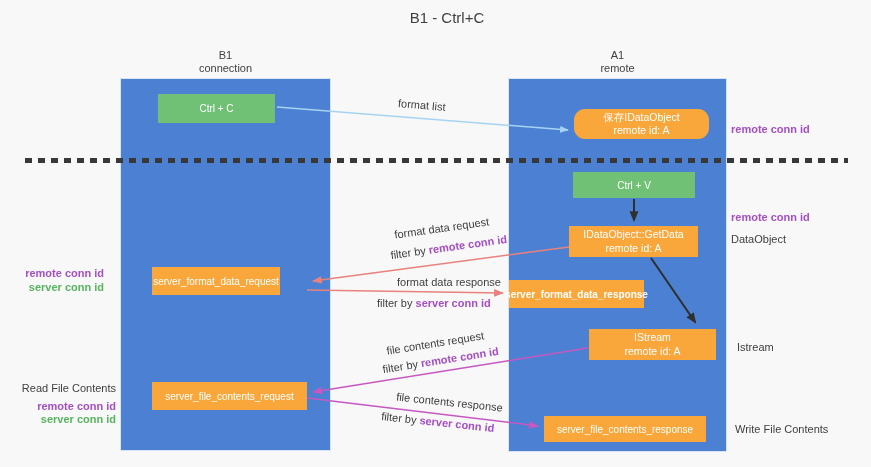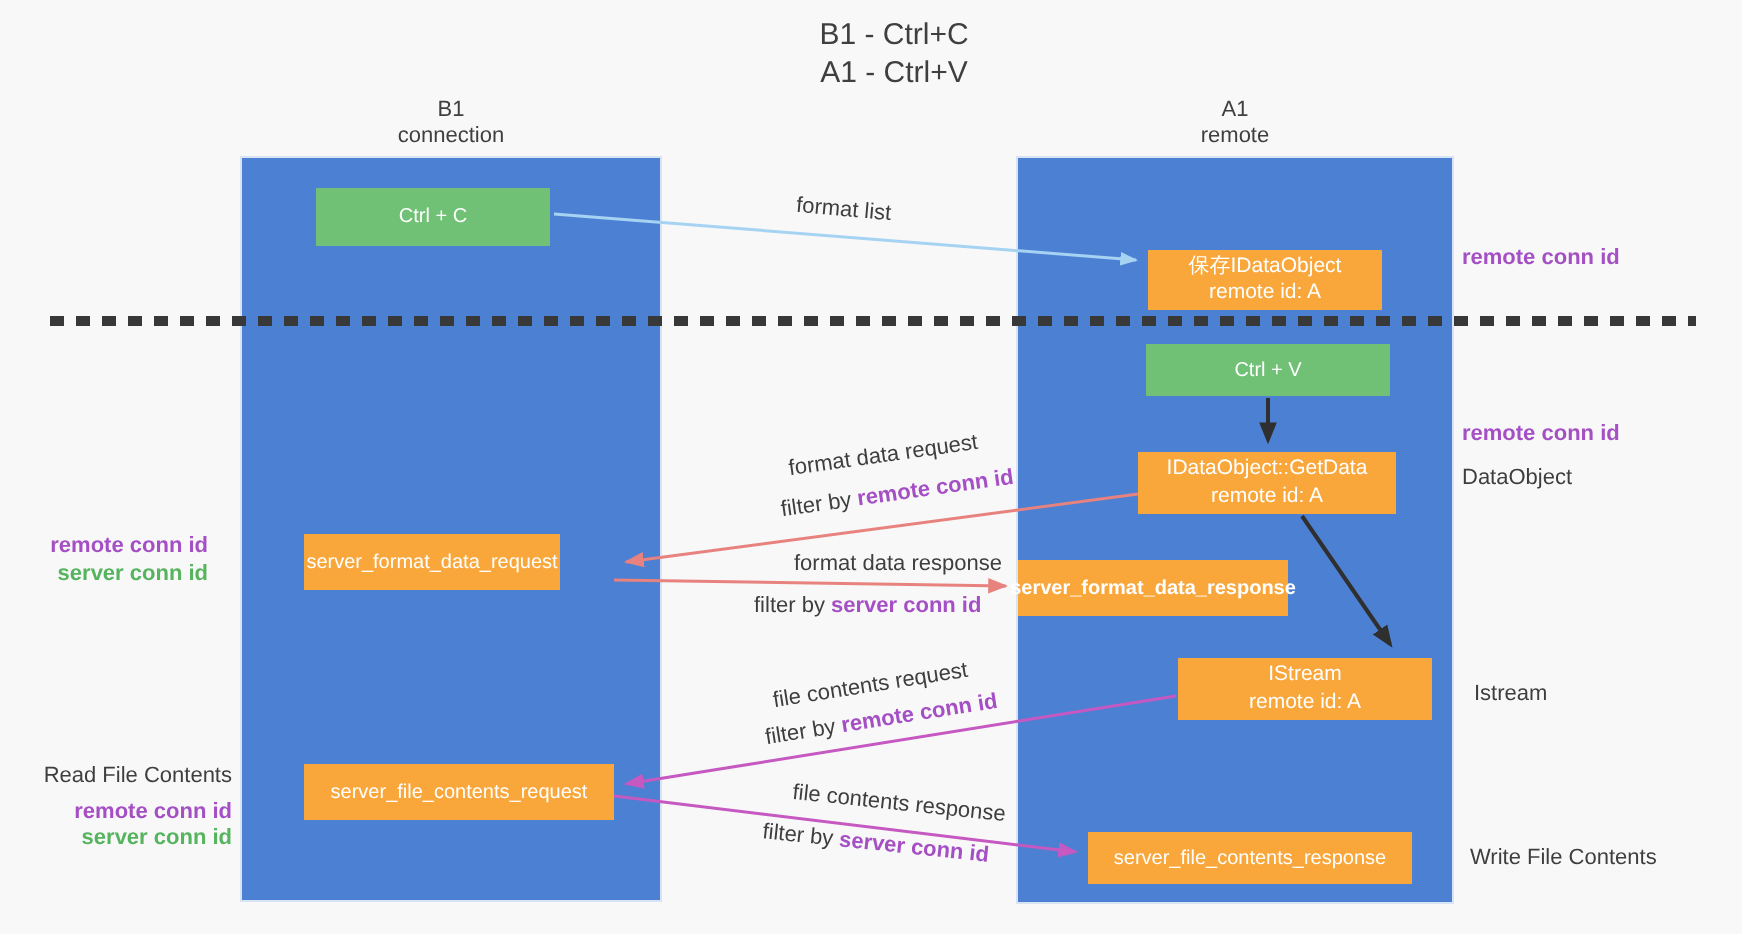--- a/index.html
+++ b/index.html
@@ -33,42 +33,41 @@
   .rot-dn  { transform:rotate(6deg);  transform-origin:center; }
   .rot-dn5 { transform:rotate(5deg);  transform-origin:center; }
 </style>
 </head>
 <body>
 
 <div class="stage">
 
   <div class="title">
     <div>B1 - Ctrl+C</div>
-    <div>A1 - Ctrl+V</div>
   </div>
 
   <div class="lane-header" style="left:120px;top:49px;width:211px;">
     <div>B1</div>
     <div>connection</div>
   </div>
   <div class="lane-header" style="left:508px;top:49px;width:219px;">
     <div>A1</div>
     <div>remote</div>
   </div>
 
   <div class="lane" style="left:120px;top:78px;width:211px;height:373px;"></div>
   <div class="lane" style="left:508px;top:78px;width:219px;height:374px;"></div>
 
   <div class="dashed-line"></div>
 
   <div class="node green" style="left:158px;top:94px;width:117px;height:29px;">
     <div>Ctrl + C</div>
   </div>
 
-  <div class="node orange two" style="left:574px;top:125px;width:117px;height:30px;">
+  <div class="node orange two" style="left:574px;top:109px;width:135px;height:30px;border-radius:11px;">
     <div>保存IDataObject</div>
     <div>remote id: A</div>
   </div>
 
   <div class="node green" style="left:573px;top:172px;width:122px;height:26px;">
     <div>Ctrl + V</div>
   </div>
 
   <div class="node orange two" style="left:569px;top:226px;width:129px;height:31px;">
     <div>IDataObject::GetData</div>

